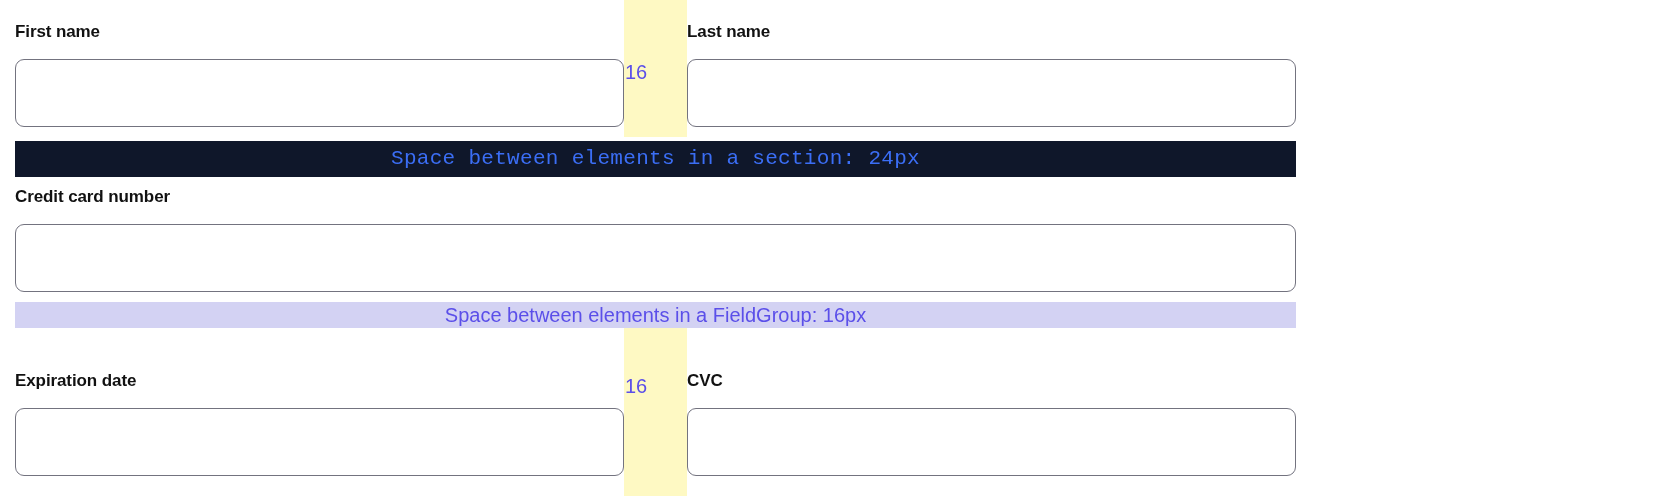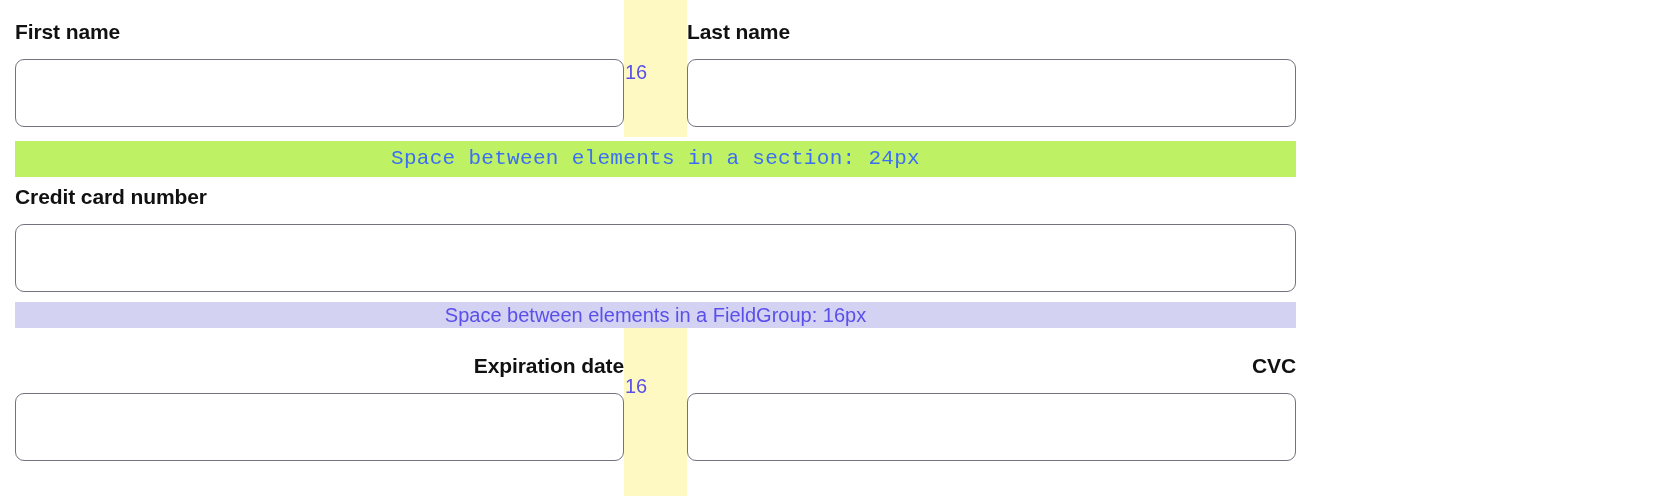--- a/index.html
+++ b/index.html
@@ -47,21 +47,21 @@
 
   .field {
     display: flex;
     flex-direction: column;
     position: relative;
   }
   .field-half { width: 624px; }
   .field-full { width: 1281px; }
 
   .field-label {
-    font-size: 21px;
+    font-size: 17px;
     font-weight: bold;
     color: #111111;
     line-height: 26px;
     letter-spacing: -0.1px;
     padding-top: 19px;
     padding-bottom: 0;
     white-space: nowrap;
     user-select: none;
   }
 
@@ -80,21 +80,21 @@
     display: block;
   }
   .field-input::placeholder { color: #9a9aa4; }
 
   .row-names .field-label   { padding-top: 19px; }
   .row-names .field-input   { margin-top: 14px; }
 
   .row-card .field-label    { padding-top: 6px; }
   .row-card .field-input    { margin-top: 14px; }
 
-  .row-expcvc .field-label  { padding-top: 25px; text-align: right; }
+  .row-expcvc .field-label  { padding-top: 40px; }
   .row-expcvc .field-input  { margin-top: 14px; }
 
   
   .gap-v {
     position: relative;
     width: 33px;
     flex: 0 0 33px;
     background: #fef9c3;
     align-self: stretch;
     padding-left: 30px;
@@ -122,21 +122,21 @@
     width: 1281px;
     display: flex;
     align-items: center;
     justify-content: center;
     user-select: none;
   }
 
   .band-section {
     top: 141px;
     height: 36px;
-    background: #bef264;
+    background: #0f172a;
   }
   .band-section .band-text {
     font-family: "Liberation Mono", monospace;
     font-size: 21px;
     line-height: 36px;
     color: #3b6ef5;
     letter-spacing: 0.3px;
     white-space: nowrap;
   }
 

